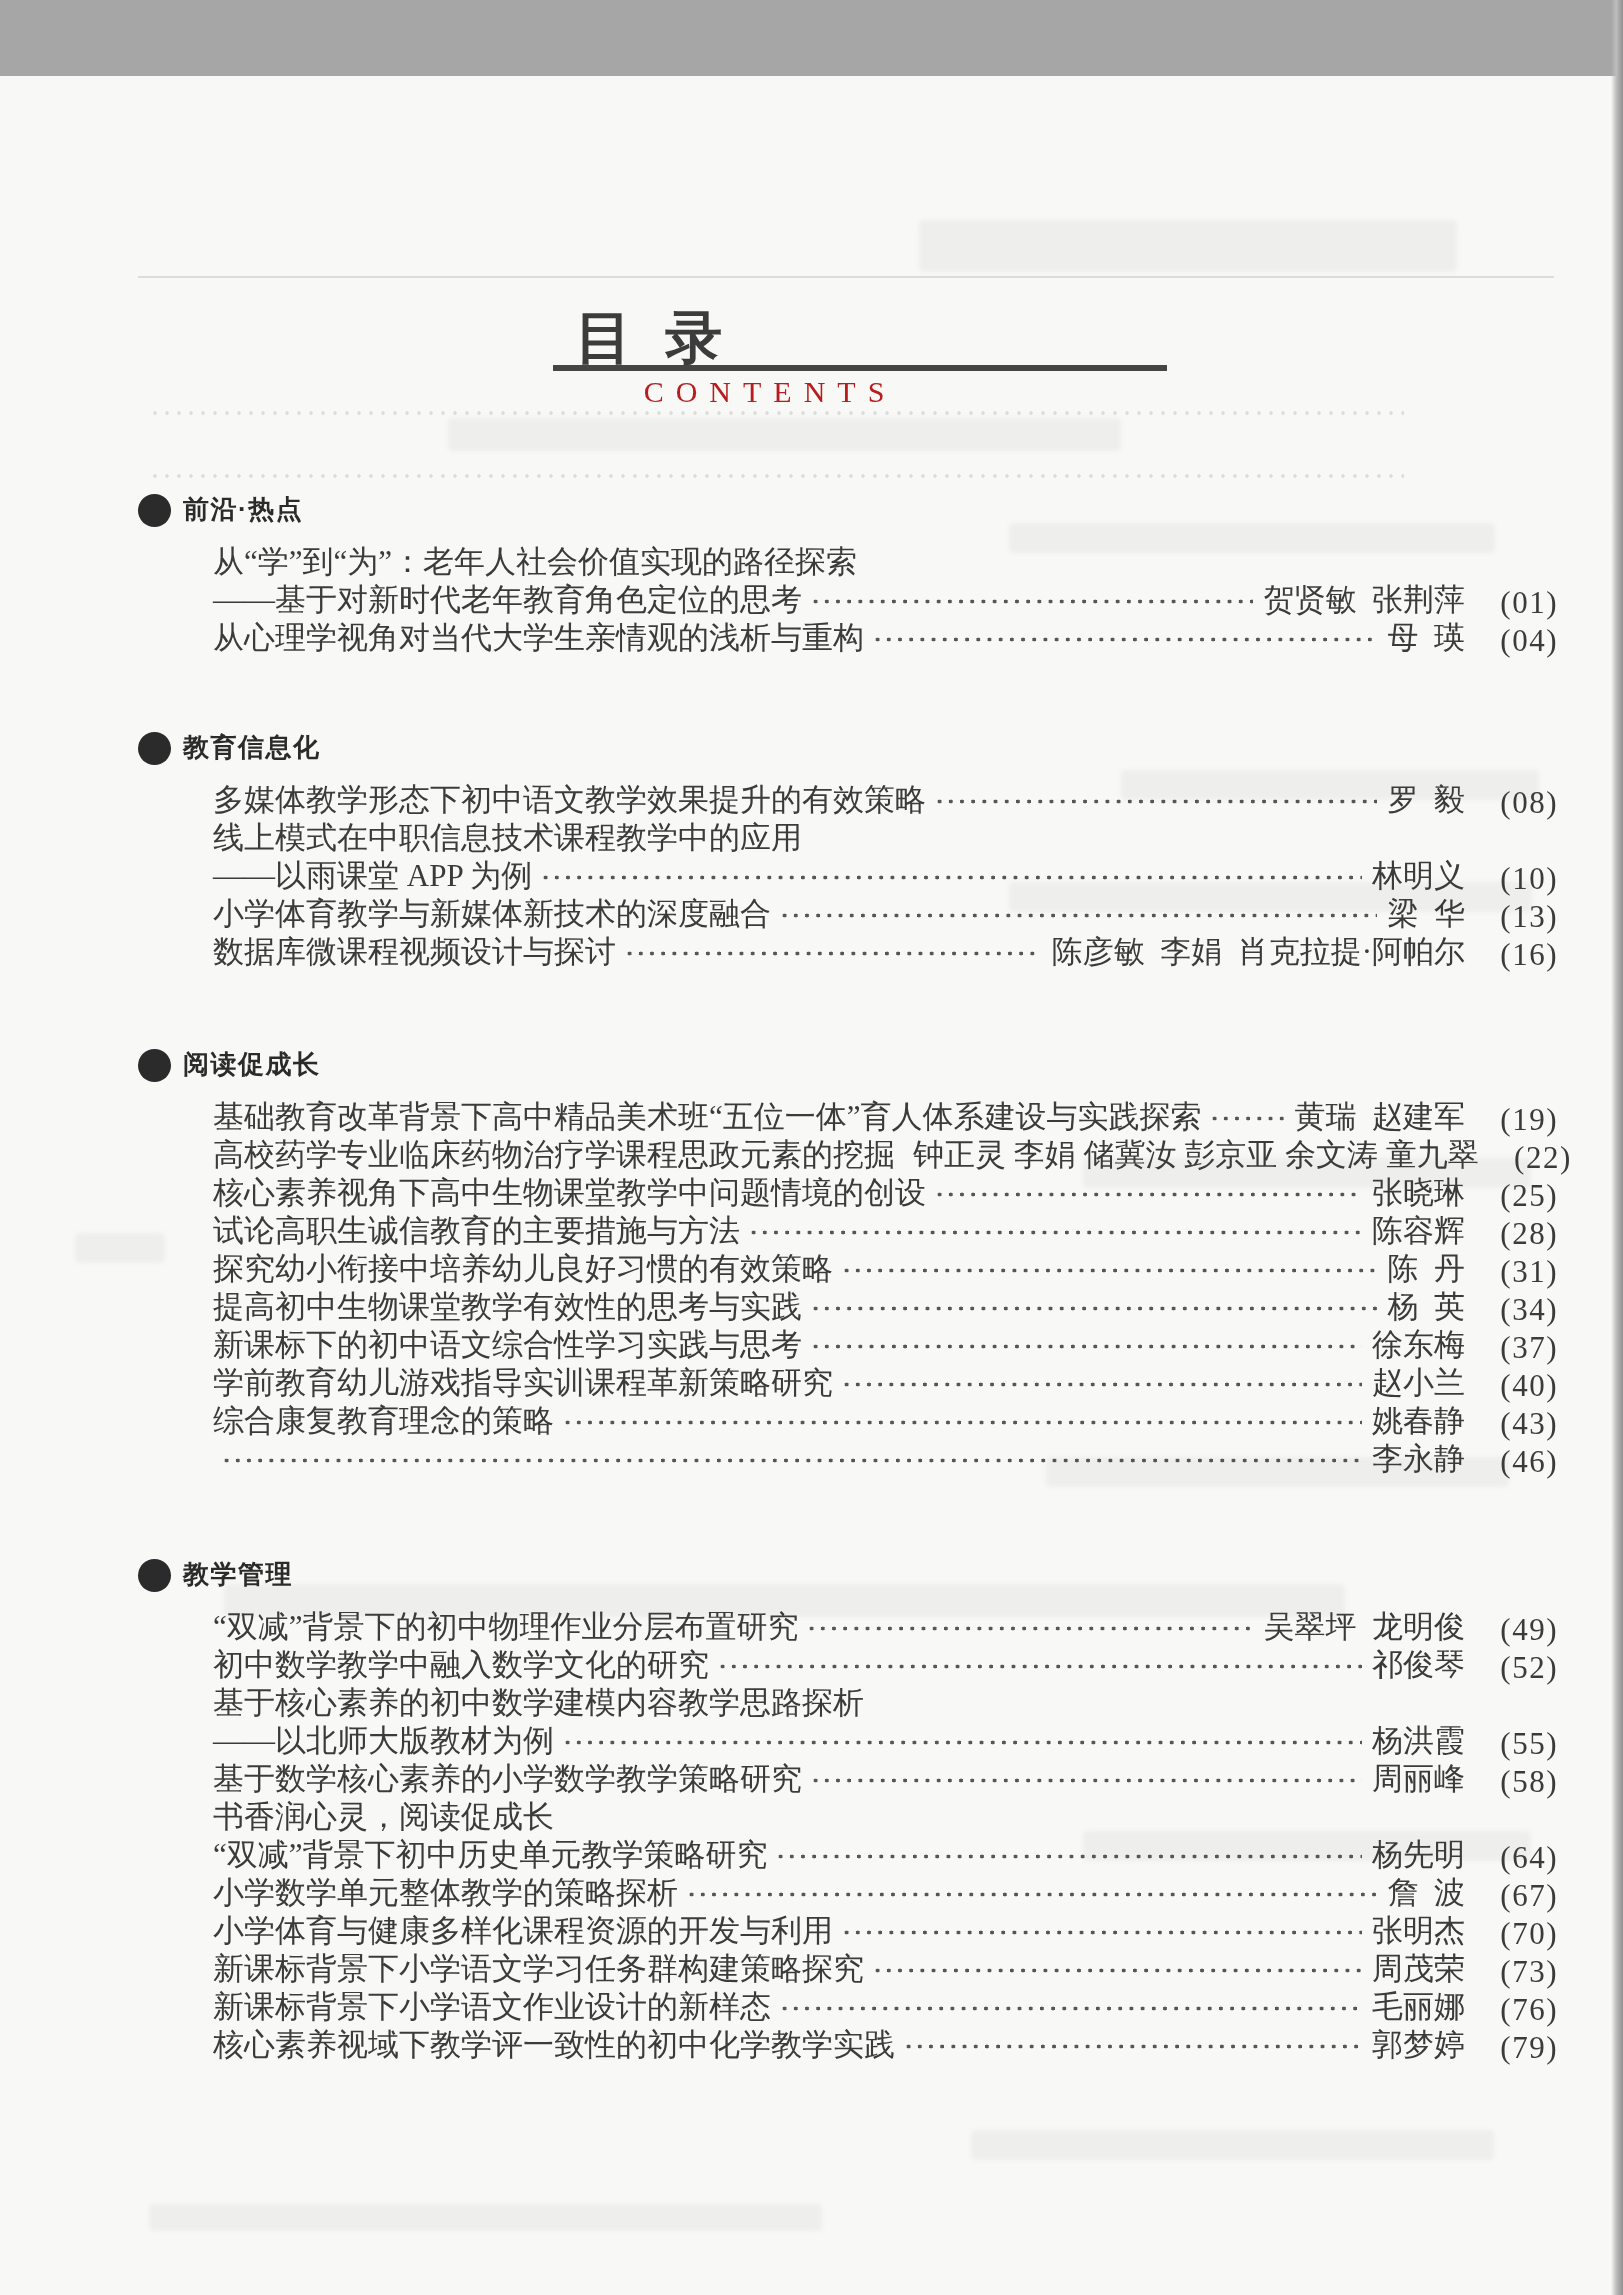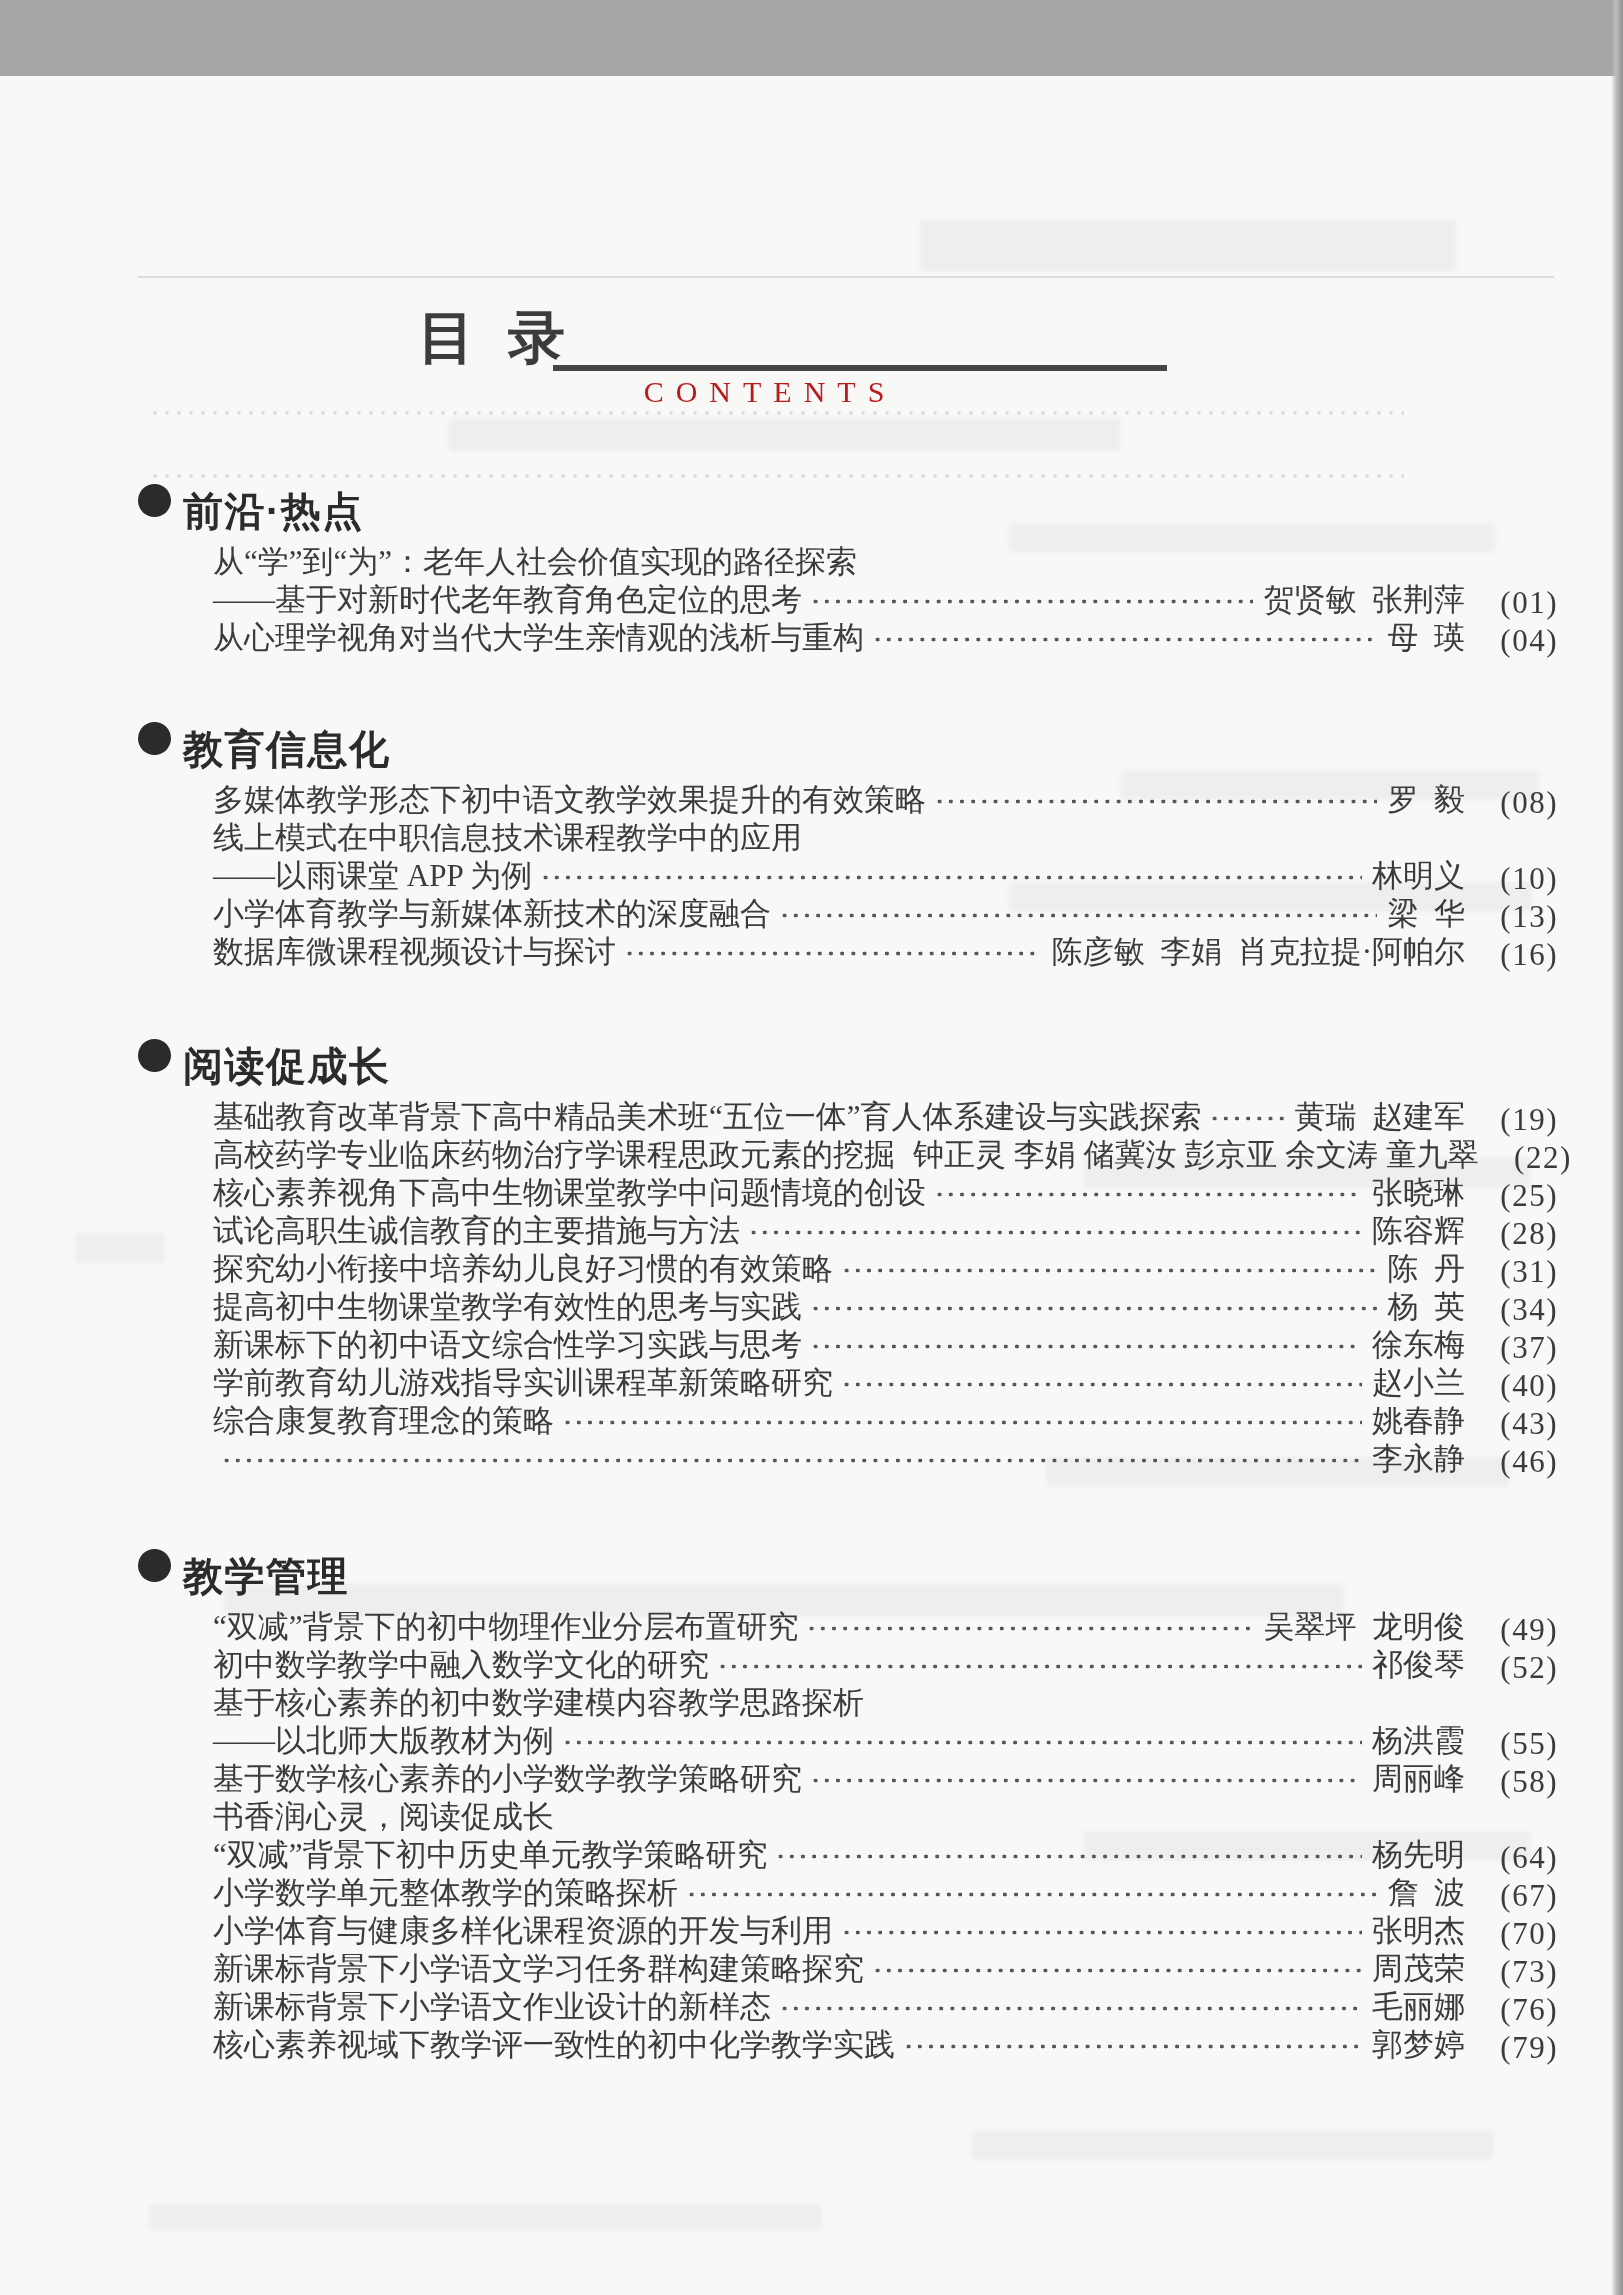--- a/index.html
+++ b/index.html
@@ -10,30 +10,30 @@
   }
   .top-band{position:absolute;top:0;left:0;right:0;height:76px;background:#a6a6a6;}
   .edge-shadow{position:absolute;top:0;right:0;bottom:0;width:13.5px;
     background:linear-gradient(to right,rgba(150,150,150,0),#bdbdbd 40%,#8a8a8a);}
   
   .faint-rule{position:absolute;top:276px;left:138px;width:1416px;height:1.5px;background:#dcdcdc;}
   .ghost-dots{position:absolute;height:7.5px;background-image:radial-gradient(circle,rgba(90,90,90,.16) 1.5px,rgba(0,0,0,0) 1.9px);
     background-size:12px 7.5px;background-repeat:repeat-x;}
   .smudge{position:absolute;background:rgba(60,60,60,.05);filter:blur(2.2px);border-radius:4.5px;}
   
-  .toc-title{position:absolute;top:300px;left:418px;width:463px;margin:0;text-align:left;
+  .toc-title{position:absolute;top:300px;left:418px;width:463px;margin:0;text-align:center;
     font-size:57px;font-weight:700;letter-spacing:1.5px;color:#3c3c3c;white-space:pre;}
   .title-rule{position:absolute;top:365px;left:553px;width:614px;height:6px;background:#454545;}
   .toc-subtitle{position:absolute;top:375px;left:568px;width:404px;text-align:center;
     font-size:30px;letter-spacing:12px;color:#b91c1c;white-space:nowrap;}
   
   .section{position:absolute;left:138px;width:1420px;}
-  .section-header{display:flex;align-items:flex-start;gap:12px;height:43px;
+  .section-header{display:flex;align-items:flex-end;gap:12px;height:43px;
     font-family:"Liberation Sans","DejaVu Sans",sans-serif;font-weight:700;
-    font-size:40px;color:#2b2b2b;letter-spacing:1.5px;}
+    font-size:26px;color:#2b2b2b;letter-spacing:1.5px;}
   .bullet{width:33px;height:33px;border-radius:50%;background:#2b2b2b;flex:none;}
   .rows{margin-top:18px;}
   .row{display:flex;align-items:flex-end;height:38px;padding-left:75px;
     font-size:31px;color:#3b3b3b;}
   .row .etitle{white-space:nowrap;}
   .leader{flex:1 1 auto;min-width:0;height:38px;margin:0 7.5px;
     background-image:radial-gradient(circle,#565656 1.8px,rgba(0,0,0,0) 2.2px);
     background-size:11.2px 11.2px;background-repeat:repeat-x;background-position:left center;}
   .authors{white-space:pre;margin-left:3px;}
   .pagenum{white-space:pre;margin-left:9px;min-width:84px;text-align:right;letter-spacing:1.5px;}

